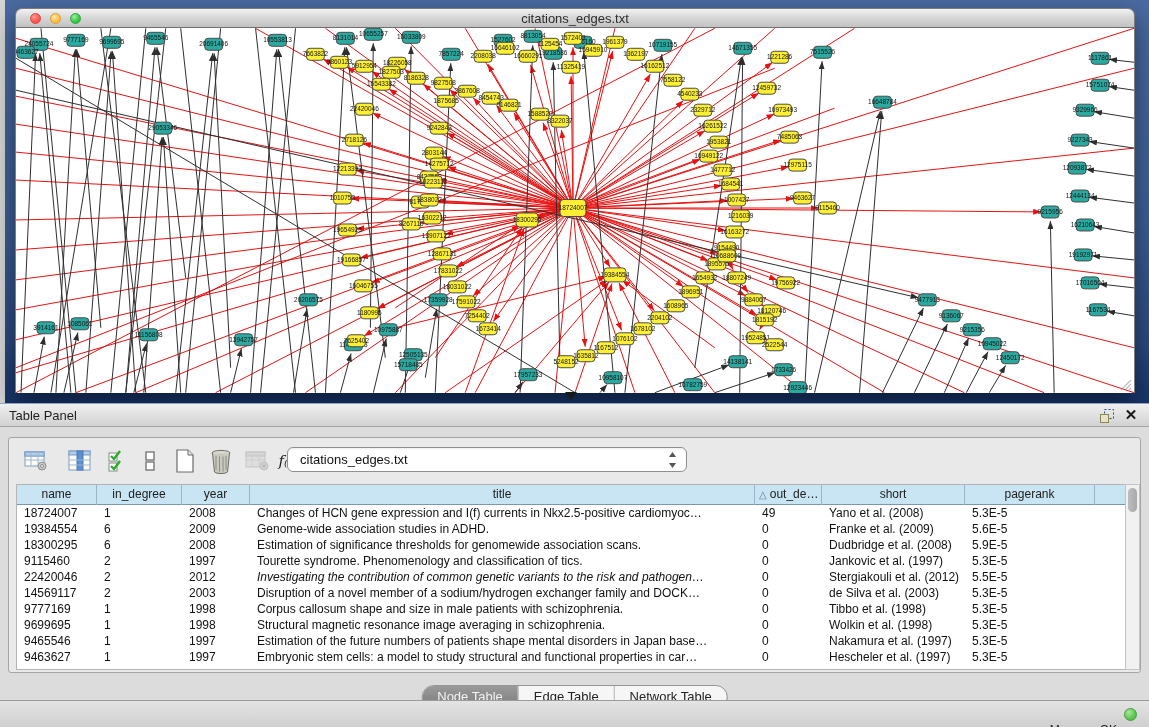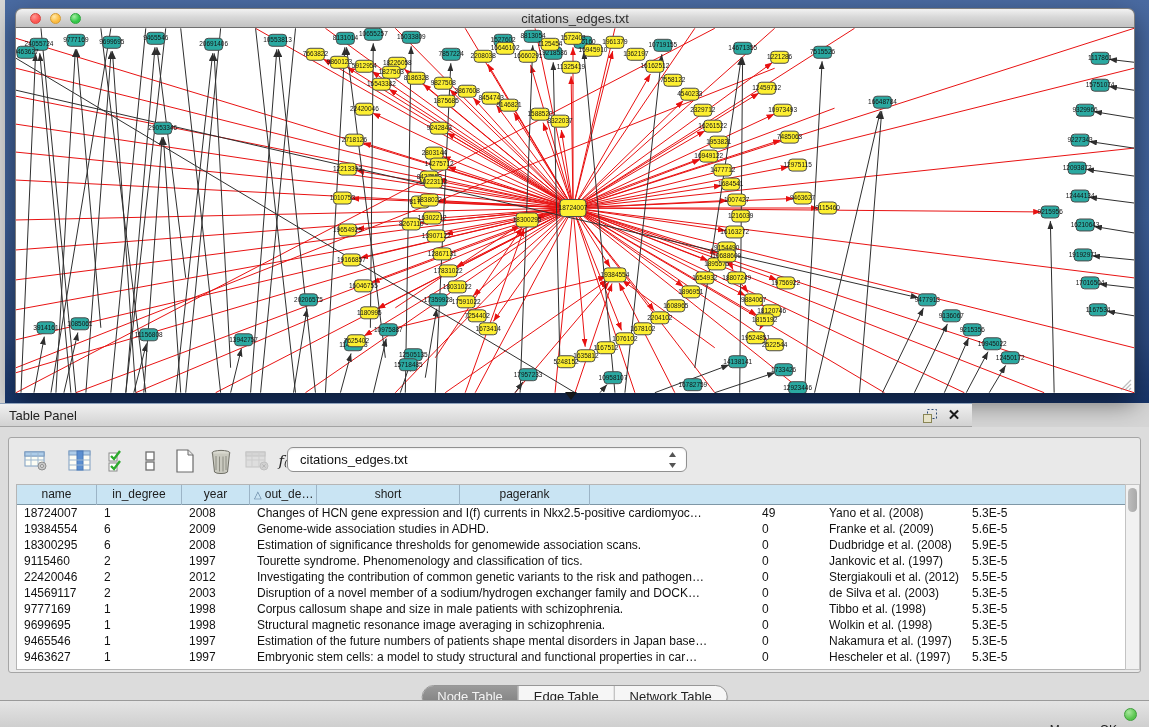--- a/index.html
+++ b/index.html
@@ -22,21 +22,21 @@
   .tl.red{left:14px;background:radial-gradient(circle at 35% 30%,#ff9a93,#fc5753 60%);border:1px solid #d8433c;}
   .tl.yellow{left:34px;background:radial-gradient(circle at 35% 30%,#ffe9a8,#fdbc40 60%);border:1px solid #d49b33;}
   .tl.green{left:54px;background:radial-gradient(circle at 35% 30%,#a5eea0,#33c748 60%);border:1px solid #2da53c;}
   .canvas{position:absolute;left:0;top:20px;width:1120px;height:365px;background:#ffffff;
     border-left:1px solid #7d7d7d;border-right:1px solid #7d7d7d;box-sizing:border-box;overflow:hidden;}
   .canvas svg{display:block;}
   .resize-grip{position:absolute;right:2px;bottom:2px;width:16px;height:16px;opacity:.55;}
   .splitter-arrow{position:absolute;left:565px;top:392px;width:0;height:0;z-index:5;
     border-left:6px solid transparent;border-right:6px solid transparent;border-top:8px solid #15171a;}
   
-  .tp-bar{position:absolute;left:0;top:403px;width:972px;height:24px;
+  .tp-bar{position:absolute;left:0;top:403px;width:1149px;height:24px;
     background:linear-gradient(180deg,#f0f0f0,#d2d2d2);
     border-top:1px solid #8fa2bb;border-bottom:1px solid #a3a3a3;box-sizing:border-box;}
   .tp-title{position:absolute;left:9px;top:0;line-height:23px;font-size:13px;color:#1f1f1f;}
   .tp-float{position:absolute;right:34px;top:4px;width:16px;height:16px;cursor:default;}
   .tp-close{position:absolute;right:10px;top:2px;width:16px;height:18px;font-size:15px;font-weight:bold;
     color:#1b1b1b;text-align:center;line-height:18px;}
   .tp-body{position:absolute;left:0;top:427px;width:1149px;height:273px;background:#dcdcdc;}
   .tp-container{position:absolute;left:8px;top:10px;width:1133px;height:236px;
     background:#e9e9e9;border:1px solid #a5a5a5;border-radius:3px;box-sizing:border-box;}
   
@@ -942,20 +942,21 @@
             <path d="M4.5 17 L1 12 H8 Z" fill="#555"></path>
           </svg>
         </div>
       </div>
 
       <div class="tablewrap">
         <div class="thead" id="thead">
             <div class="th" style="width: 80px;">name</div>
             <div class="th" style="width: 85px;">in_degree</div>
             <div class="th" style="width: 68px;">year</div>
+            <div class="th" style="width: 505px;">title</div>
             <div class="th left" style="width: 67px;"><span class="sortind">△</span>out_de…</div>
             <div class="th" style="width: 143px;">short</div>
             <div class="th" style="width: 130px;">pagerank</div>
             <div class="th" style="flex: 1 1 0%; border-right: none;"></div>
           </div>
         <div id="tbody">
             <div class="trow">
               <div class="td" style="width: 80px;">18724007</div>
               <div class="td" style="width: 85px;">1</div>
               <div class="td" style="width: 68px;">2008</div>
@@ -988,21 +989,21 @@
               <div class="td" style="width: 68px;">1997</div>
               <div class="td" style="width: 505px;">Tourette syndrome. Phenomenology and classification of tics.</div>
               <div class="td" style="width: 67px;">0</div>
               <div class="td" style="width: 143px;">Jankovic et al. (1997)</div>
               <div class="td" style="width: 130px;">5.3E-5</div>
             </div>
             <div class="trow">
               <div class="td" style="width: 80px;">22420046</div>
               <div class="td" style="width: 85px;">2</div>
               <div class="td" style="width: 68px;">2012</div>
-              <div class="td" style="width: 505px;">Investigating the contribution of common genetic variants to the risk and pathogen…</div>
+              <div class="td" style="width: 505px; font-style: italic;">Investigating the contribution of common genetic variants to the risk and pathogen…</div>
               <div class="td" style="width: 67px;">0</div>
               <div class="td" style="width: 143px;">Stergiakouli et al. (2012)</div>
               <div class="td" style="width: 130px;">5.5E-5</div>
             </div>
             <div class="trow">
               <div class="td" style="width: 80px;">14569117</div>
               <div class="td" style="width: 85px;">2</div>
               <div class="td" style="width: 68px;">2003</div>
               <div class="td" style="width: 505px;">Disruption of a novel member of a sodium/hydrogen exchanger family and DOCK…</div>
               <div class="td" style="width: 67px;">0</div>

